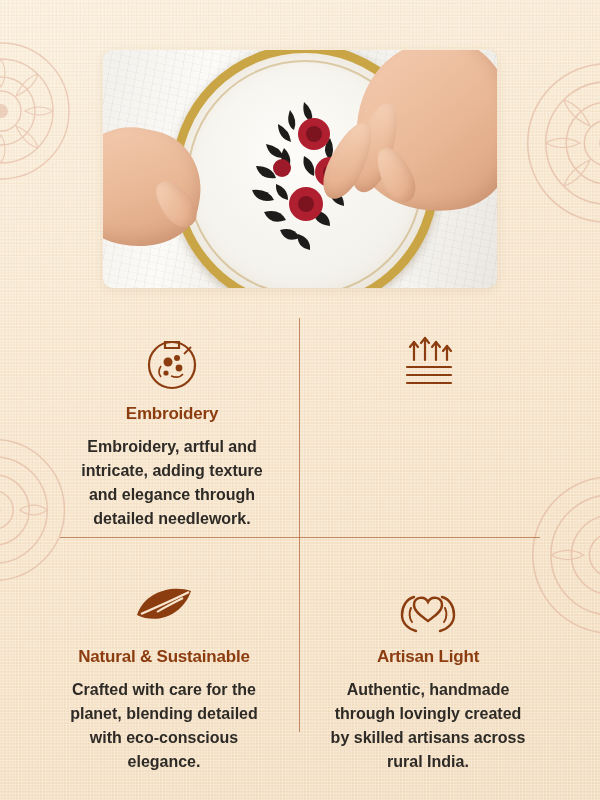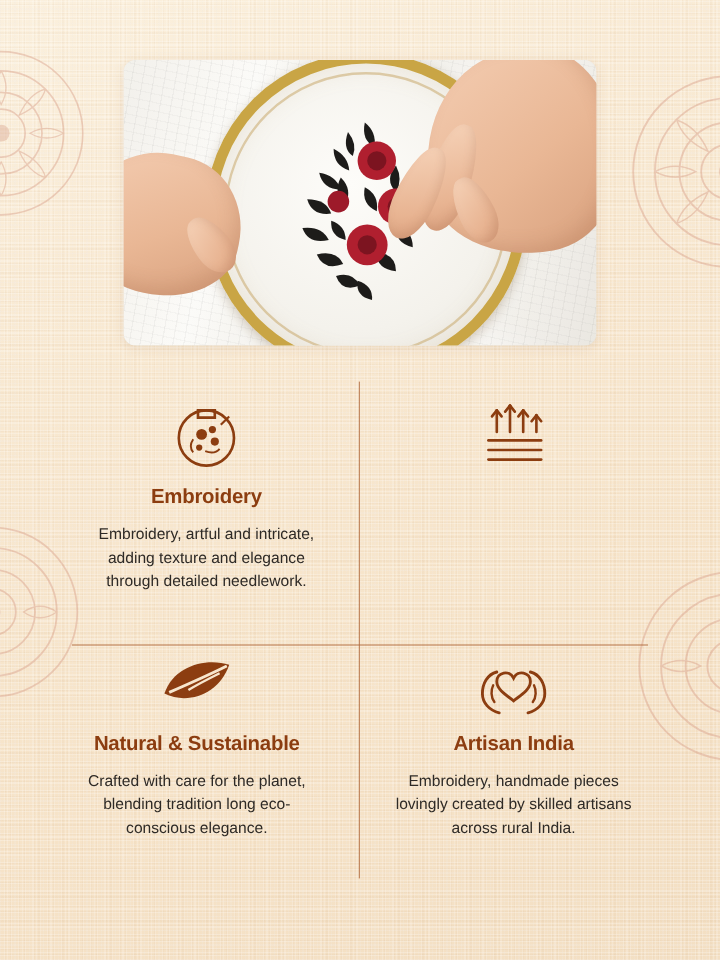--- a/index.html
+++ b/index.html
@@ -160,25 +160,26 @@
     margin-bottom: 10px;
   }
   .feat-title {
     font-size: 17px;
     font-weight: bold;
     color: #8c3d10;
     letter-spacing: -0.2px;
     margin-bottom: 11px;
   }
   .feat-desc {
-    font-size: 13px;
+    font-size: 16px;
     line-height: 1.5;
     color: #2e2a26;
     max-width: 215px;
     margin: 0 auto;
+    font-weight: bold;
   }
 </style>
 </head>
 <body>
 
 <div id="page">
 
   <svg class="mandala left-top" width="150" height="150" viewBox="0 0 150 150">
     <g fill="none" stroke="#d9a08a" stroke-width="1.4">
       <circle cx="75" cy="75" r="20"></circle>
@@ -347,31 +348,31 @@
 
     <div class="cell c2">
       <div class="icon-box">
         <svg width="66" height="50" viewBox="0 0 66 50">
           <path d="M6 34 C14 10 42 4 60 10 C52 34 26 44 6 34 Z" fill="#8c3d10"></path>
           <path d="M10 33 C26 26 44 18 58 11" stroke="#f7e6cd" stroke-width="2.4" fill="none"></path>
           <path d="M26 31 C34 26 44 21 52 17" stroke="#f7e6cd" stroke-width="2" fill="none"></path>
         </svg>
       </div>
       <div class="feat-title">Natural &amp; Sustainable</div>
-      <div class="feat-desc">Crafted with care for the planet, blending tradition long eco-conscious elegance.</div>
+      <div class="feat-desc">Crafted with care for the planet, blending detailed with eco-conscious elegance.</div>
     </div>
 
     <div class="cell c3">
       <div class="icon-box">
         <svg width="64" height="58" viewBox="0 0 64 58">
           <path d="M32 25 c-3.5 -7 -14 -5 -14 3 c0 7 9 12 14 16 c5 -4 14 -9 14 -16 c0 -8 -10.5 -10 -14 -3z" fill="none" stroke="#8c3d10" stroke-width="2.4"></path>
           <path d="M18 20 C10 22 6 30 6 38 C6 46 12 52 20 54" fill="none" stroke="#8c3d10" stroke-width="2.4" stroke-linecap="round"></path>
           <path d="M46 20 C54 22 58 30 58 38 C58 46 52 52 44 54" fill="none" stroke="#8c3d10" stroke-width="2.4" stroke-linecap="round"></path>
           <path d="M15 31 C13 35 13 41 16 45" fill="none" stroke="#8c3d10" stroke-width="2" stroke-linecap="round"></path>
           <path d="M49 31 C51 35 51 41 48 45" fill="none" stroke="#8c3d10" stroke-width="2" stroke-linecap="round"></path>
         </svg>
       </div>
-      <div class="feat-title">Artisan India</div>
-      <div class="feat-desc">Embroidery, handmade pieces lovingly created by skilled artisans across rural India.</div>
+      <div class="feat-title">Artisan Light</div>
+      <div class="feat-desc">Authentic, handmade through lovingly created by skilled artisans across rural India.</div>
     </div>
 
   </div>
 </div>
 
 </body></html>

